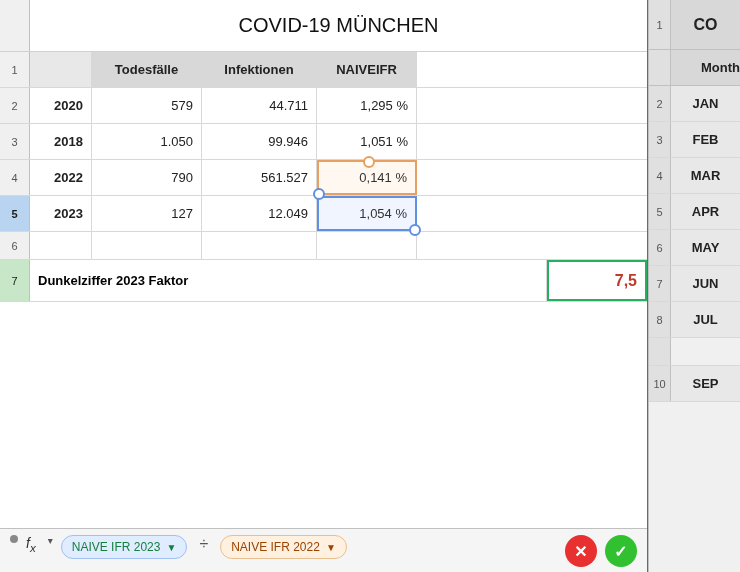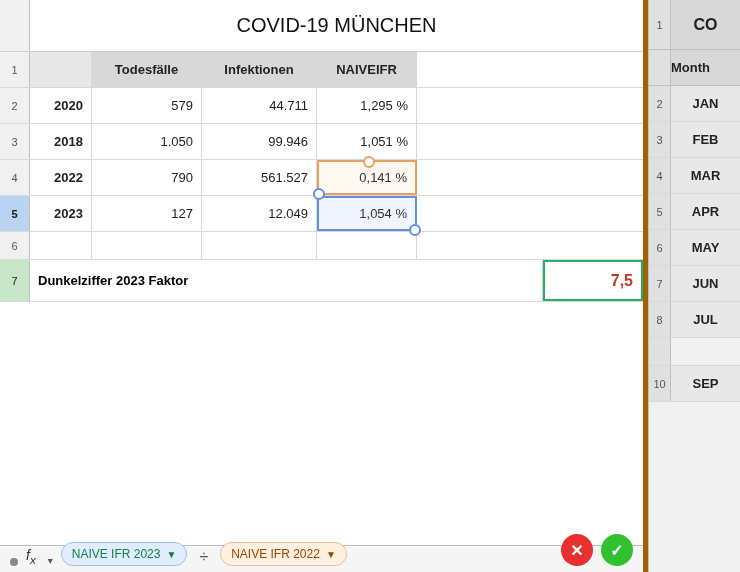--- a/index.html
+++ b/index.html
@@ -18,21 +18,21 @@
       flex: 1;
       overflow: hidden;
     }
 
     
     .main-sheet {
       flex: 1;
       background: #fff;
       display: flex;
       flex-direction: column;
-      border-right: 5px solid #a16207;
+      border-right: 1px solid #a16207;
     }
 
     
     .spreadsheet-table {
       flex: 1;
       display: flex;
       flex-direction: column;
       overflow: hidden;
     }
 
@@ -137,26 +137,26 @@
 
     
     .s-row-num.row7-selected {
       background: #c8e6c8;
       color: #1a1a1a;
     }
 
     
     .formula-bar {
       display: flex;
-      align-items: flex-end;
+      align-items: flex-start;
       background: #f5f5f5;
       border-top: 1px solid #c0c0c0;
       padding: 6px 10px;
       gap: 8px;
-      height: 27px;
+      height: 44px;
     }
     .formula-dot {
       width: 8px;
       height: 8px;
       background: #888;
       border-radius: 50%;
     }
     .formula-fx {
       font-style: italic;
       font-size: 14px;
@@ -431,21 +431,21 @@
 
     <div style="display:flex; border-bottom:1px solid #c0c0c0; height:50px;">
       <div class="sidebar-row-num" style="font-size:11px; color:#555; display:flex; align-items:center; justify-content:center; width:22px; min-width:22px; background:#e0e0e0; border-right:1px solid #c0c0c0;">1</div>
       <div style="flex:1; background:#d8d8d8; display:flex; align-items:center; justify-content:center; font-size:16px; font-weight:700; color:#222;">
         <span>CO</span>
       </div>
     </div>
 
     <div style="display:flex; border-bottom:1px solid #c0c0c0; min-height:36px;">
       <div class="sidebar-row-num" style="width:22px; min-width:22px; background:#e0e0e0; border-right:1px solid #c0c0c0; font-size:11px; color:#555; display:flex; align-items:center; justify-content:center;"></div>
-      <div style="flex:1; background:#d8d8d8; display:flex; align-items:center; justify-content:flex-start; font-size:13px; font-weight:700; color:#222;">
+      <div style="flex:1; background:#d8d8d8; display:flex; align-items:center; justify-content:flex-end; font-size:13px; font-weight:700; color:#222;">
         <span>Month</span>
       </div>
     </div>
 
     <div class="sidebar-item">
       <div class="sidebar-row-num" style="width:22px; min-width:22px; font-size:11px; color:#555; display:flex; align-items:center; justify-content:center; background:#e0e0e0; border-right:1px solid #c0c0c0;">2</div>
       <div class="sidebar-month-cell">
           <span>JAN</span>
         </div>
     </div>

